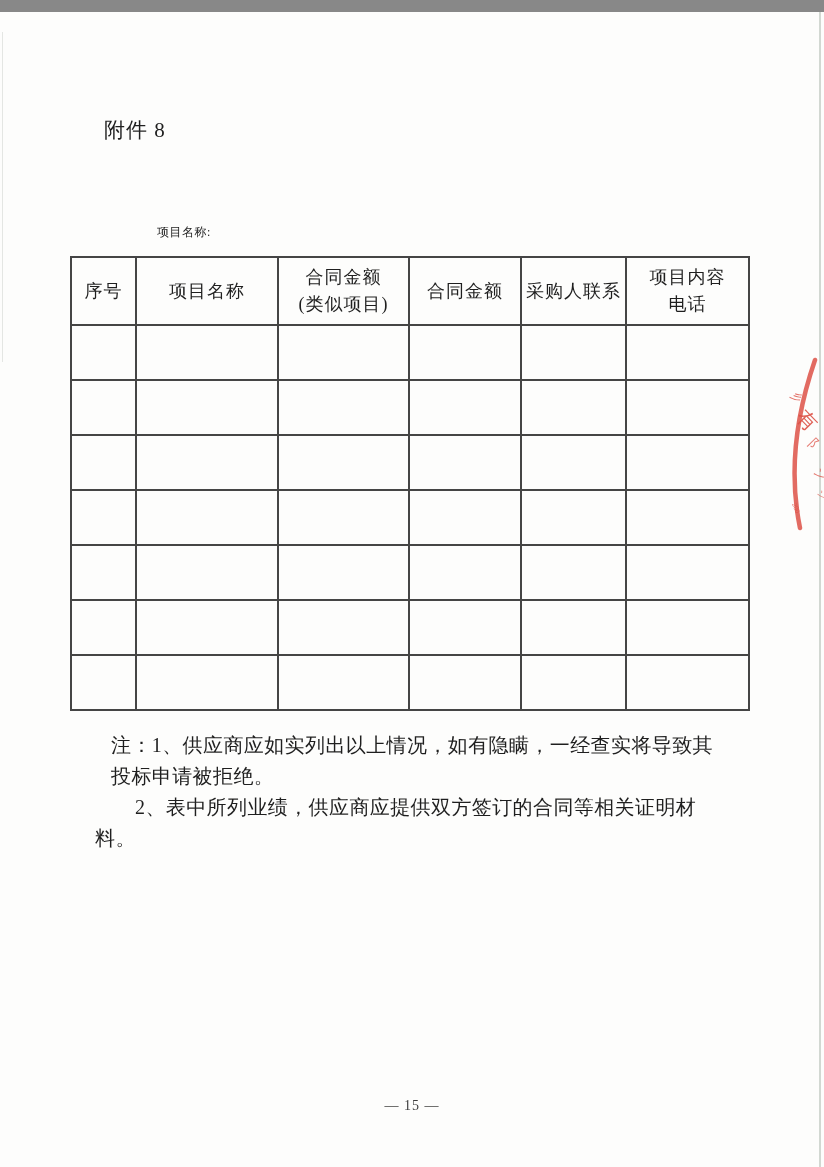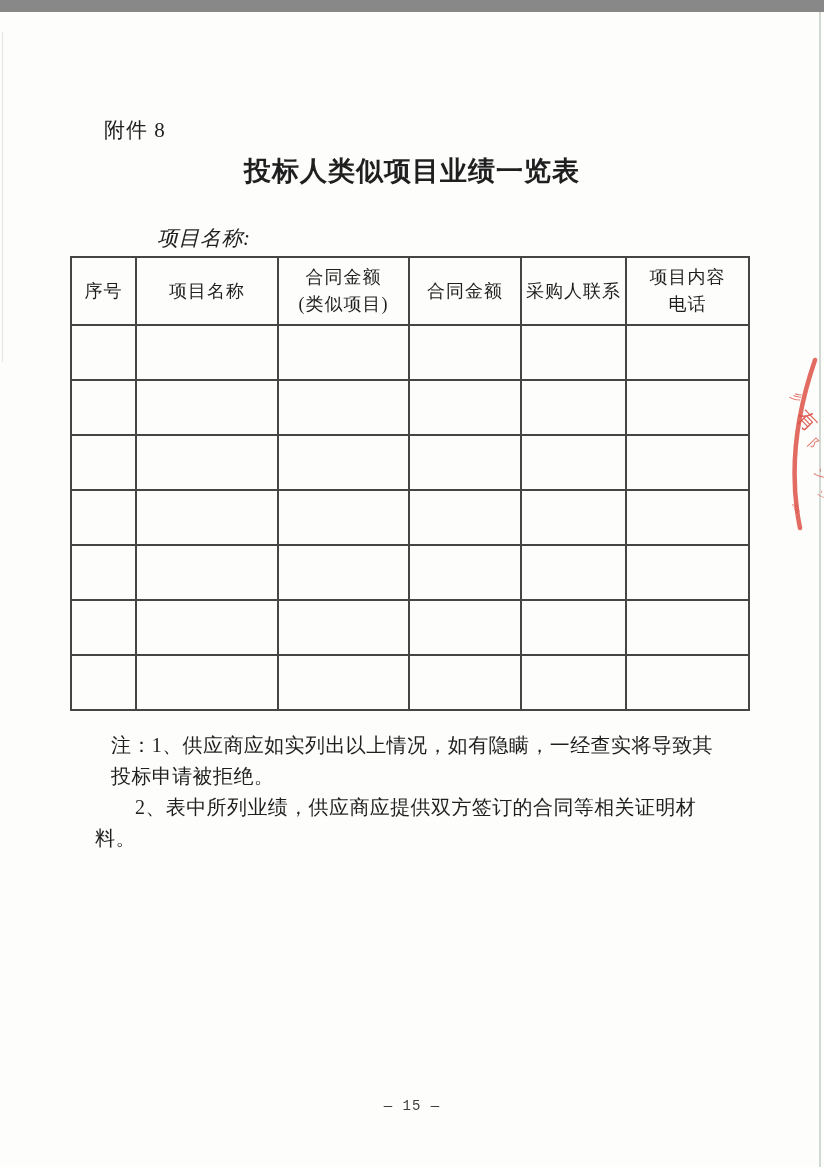--- a/index.html
+++ b/index.html
@@ -23,21 +23,21 @@
   .attachment-label{
     position:absolute;left:104px;top:104px;
     font-size:21px;letter-spacing:1px;
   }
   .doc-title{
     position:absolute;left:50%;top:141px;transform:translateX(-50%);
     font-size:27px;font-weight:bold;letter-spacing:1px;white-space:nowrap;
   }
   .project-name-label{
     position:absolute;left:157px;top:212px;
-    font-size:21px;letter-spacing:0.5px;font-style:italic;
+    font-size:12px;letter-spacing:0.5px;
   }
   table.perf{
     position:absolute;left:70px;top:244px;
     width:678px;
     border-collapse:collapse;
     table-layout:fixed;
     padding-left:40px;
   }
   table.perf th, table.perf td{
     border:2px solid #454545;
@@ -62,38 +62,37 @@
     white-space:nowrap;
     text-align:center;
   }
   .note-line-0{left:111px;top:720px;}
   .note-line-1{left:111px;top:751px;}
   .note-line-2{left:135px;top:782px;font-family:Liberation Serif, serif;}
   .note-line-3{left:95px;top:813px;}
   .page-number{
     position:absolute;left:50%;top:1086px;transform:translateX(-50%);
     font-size:14px;color:#3d3d3d;letter-spacing:1px;
-    font-family:Liberation Mono, monospace;
+    font-family:Liberation Serif, serif;
   }
   .seal{
     position:absolute;left:782px;top:328px;width:42px;height:195px;
     z-index:5;
   }
 </style>
 </head>
 <body>
 
 <div class="page">
 
   <div class="scan-edge-right"></div>
   <div class="scan-edge-left"></div>
 
   <div class="attachment-label">附件 8</div>
 
-  <div class="doc-title">投标人类似项目业绩一览表</div>
 
   <div class="project-name-label">项目名称:</div>
 
   <table class="perf">
     <colgroup>
       <col style="width:65px">
       <col style="width:142px">
       <col style="width:131px">
       <col style="width:112px">
       <col style="width:105px">

